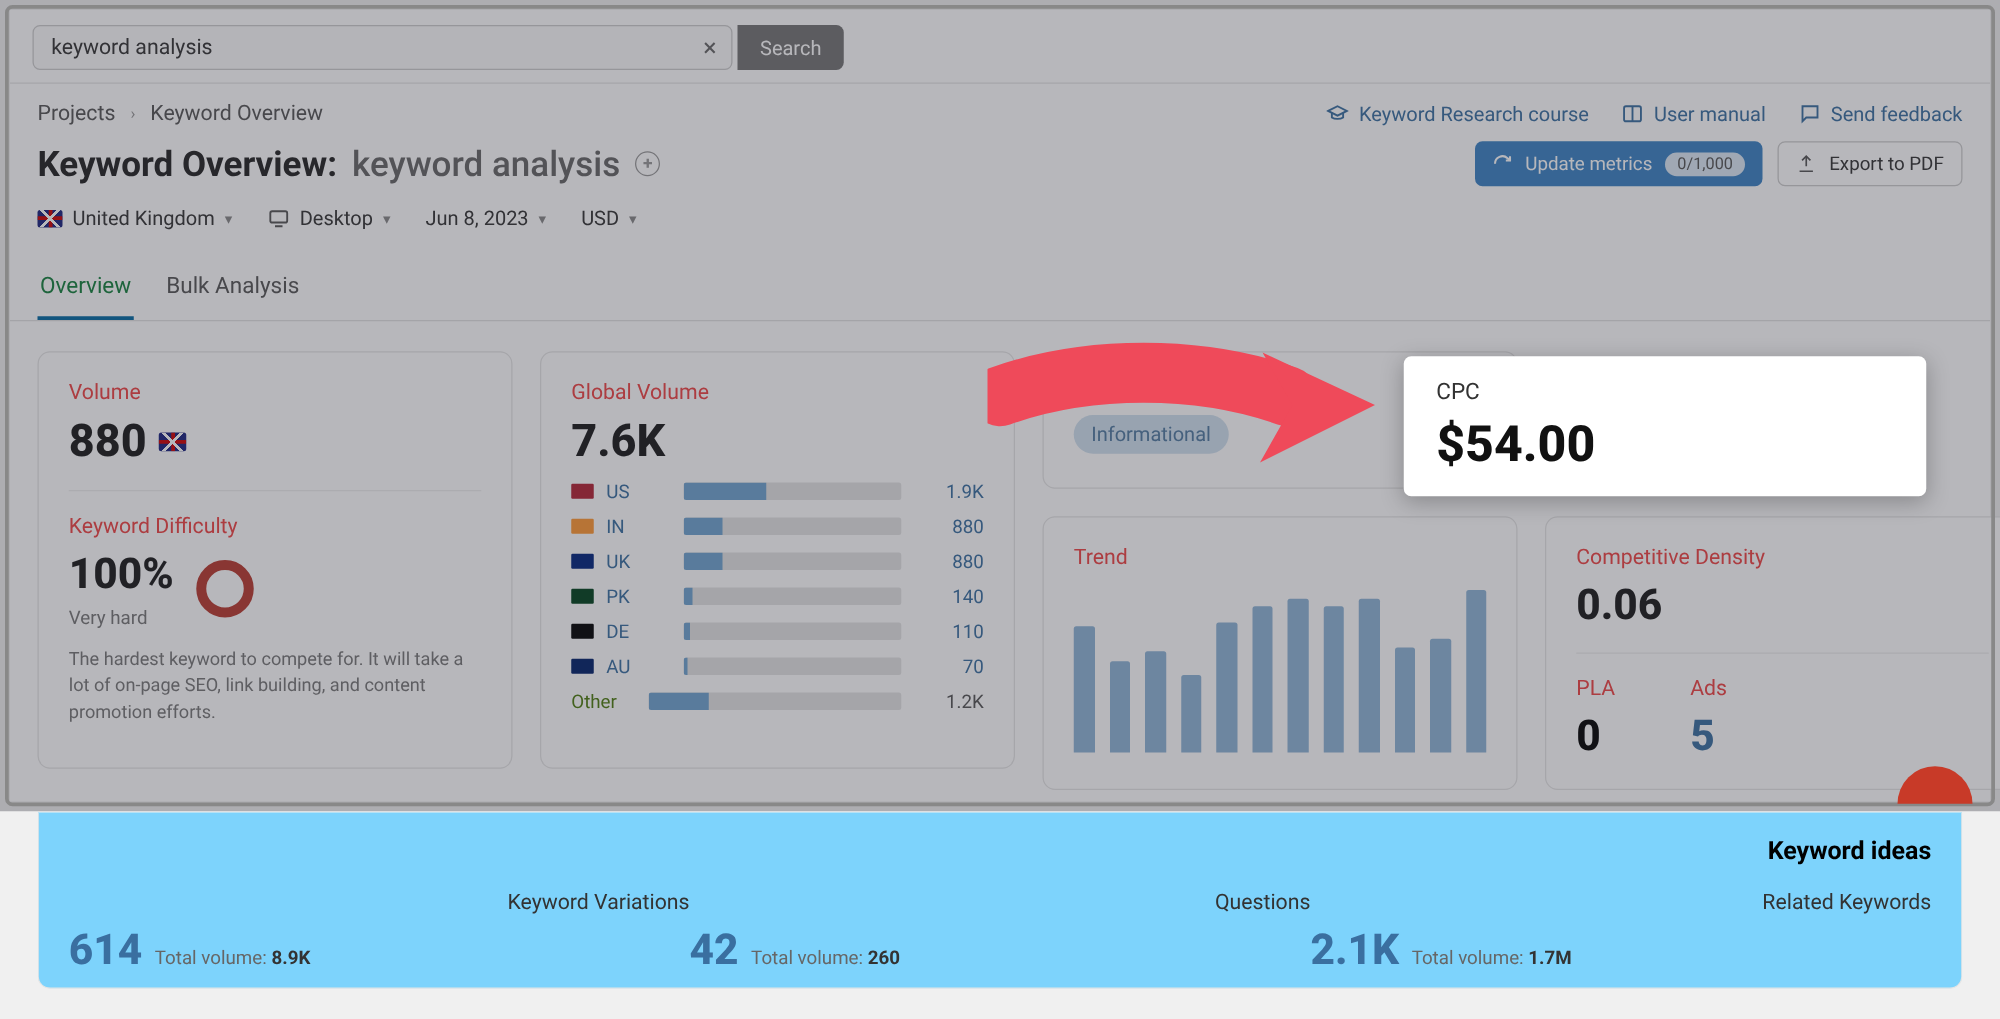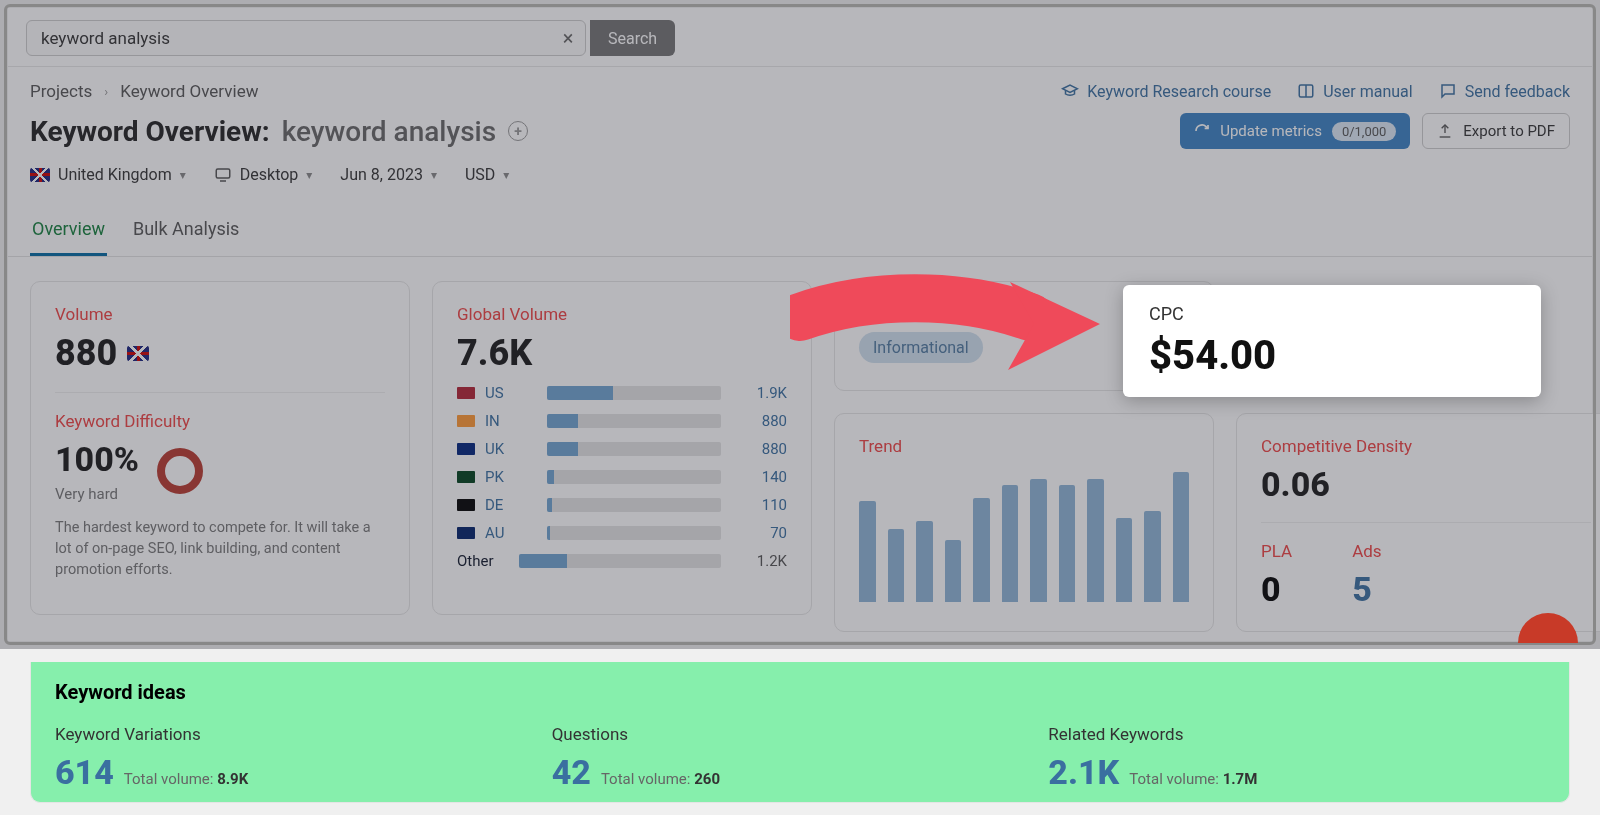--- a/index.html
+++ b/index.html
@@ -73,21 +73,21 @@
 .cpc-highlight { position:absolute; left:1123px; top:285px; width:418px; height:112px; background:#fff; border-radius:6px; box-shadow:0 4px 18px rgba(0,0,0,0.25); z-index:10; padding:18px 26px;}
 .cpc-highlight .label{font-size:18px;color:#333;}
 .cpc-highlight .val{font-size:40px;font-weight:800;color:#111;margin-top:2px;}
 .trend-bars { display:flex; align-items:flex-end; gap:12px; height:130px; margin-top:16px;}
 .trend-bars .tb { flex:1; background:#8eb4d6; border-radius:2px 2px 0 0;}
 .two-col { display:flex; gap:60px; margin-top:6px;}
 .two-col .bigval2 { font-size:34px; font-weight:800;}
 .two-col .bigval2.blue { color:#3a6fa0;}
 
 
-.ideas-row { margin:12px 22px; border:1px solid #e5e5e5; border-top:none; border-radius:0 0 10px 10px; padding:18px 24px 10px 24px; background:#86efac;}
+.ideas-row { margin:0 22px; border:1px solid #e5e5e5; border-top:none; border-radius:0 0 10px 10px; padding:18px 24px 10px 24px; background:#7dd3fc;text-align:right;}
 .ideas-title { font-size:20px; font-weight:700; margin-bottom:20px;}
 .ideas-grid { display:grid; grid-template-columns:1fr 1fr 1fr; }
 .idea .sub { font-size:17px; color:#333; margin-bottom:8px;}
 .idea .line { display:flex; align-items:baseline; gap:10px;}
 .idea .num { font-size:34px; font-weight:800; color:#3a6fa0;}
 .idea .meta { font-size:15px; color:#666;}
 .idea .meta b { color:#333;}
 
 
 .arrow { position:absolute; left:790px; top:262px; width:320px; height:120px; z-index:11; pointer-events:none;}
@@ -269,21 +269,21 @@
             <div class="gv-row">
               <span class="tiny-flag" style="background:#012169"></span>
     <span class="cc">AU</span>
     <span class="bar">
                 <span class="fill" style="width:2%"></span>
               </span>
     <span class="val">70</span>
             </div>
           </div>
       <div class="gv-row">
-        <span class="cc" style="color:#0f172a">Other</span>
+        <span class="cc" style="color:#4d7c0f">Other</span>
         <span class="bar">
               <span class="fill" id="other-fill" style="width: 24%;"></span>
             </span>
         <span class="val" style="color:#555">1.2K</span>
       </div>
     </div>
 
     <div class="col3">
       <div class="card intent-card">
         <div class="label">Intent</div>

